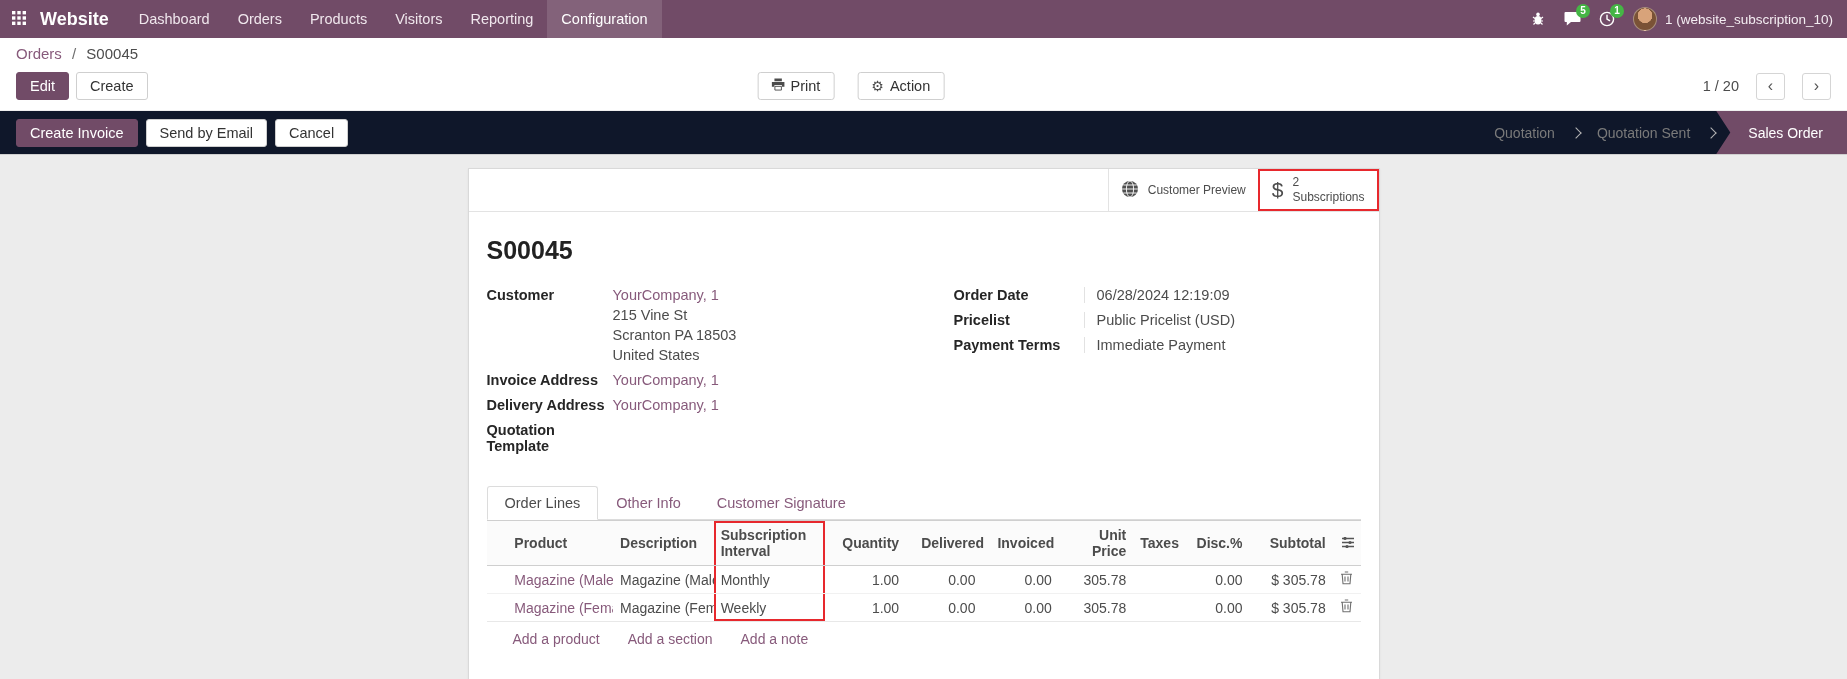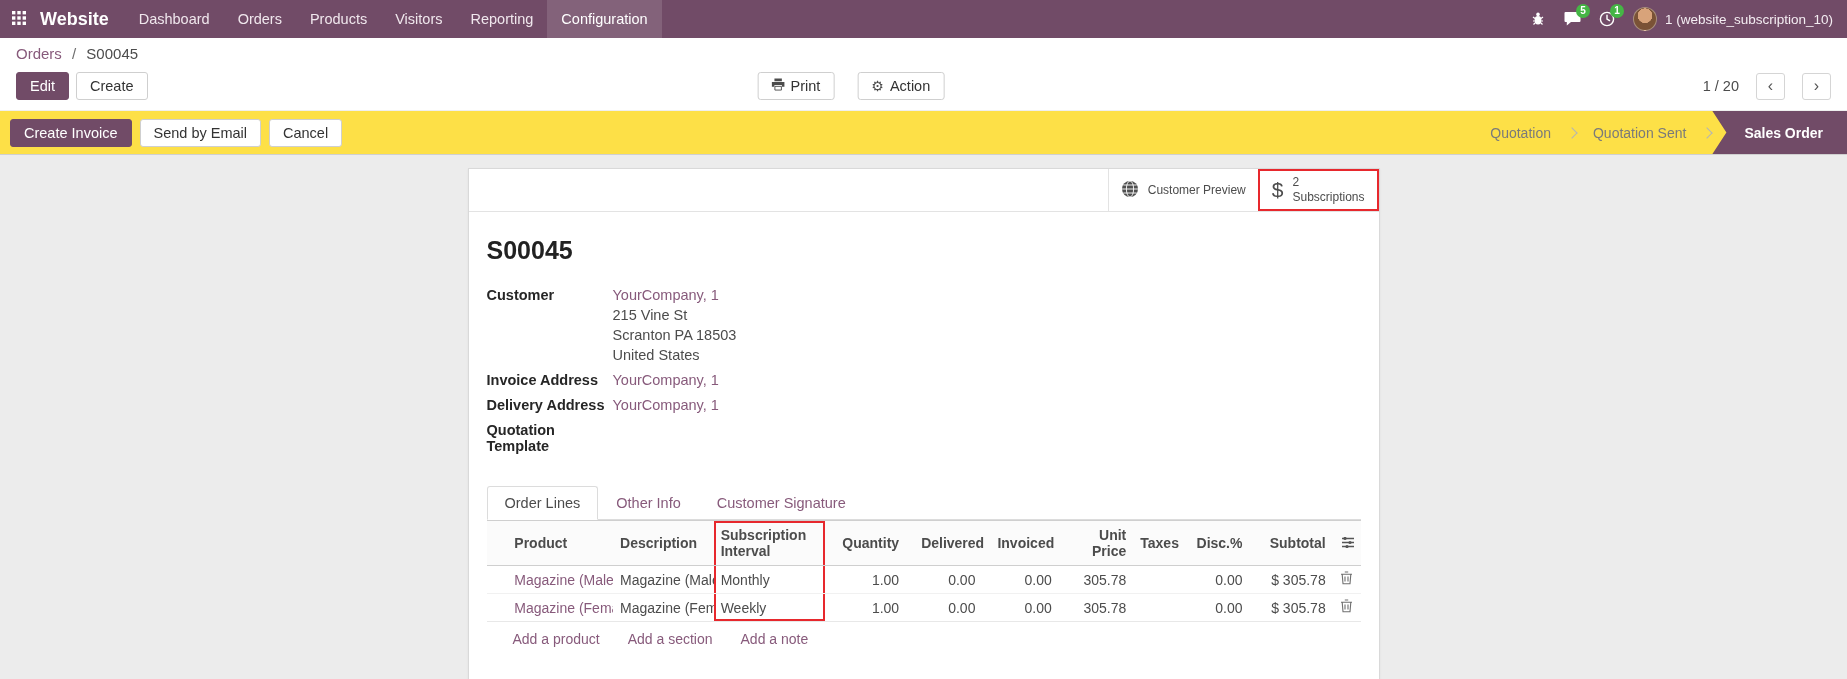--- a/index.html
+++ b/index.html
@@ -52,33 +52,33 @@
   .btn {
     font-family:inherit; font-size:14.5px; padding:5px 13px; border-radius:3px;
     border:1px solid #cfcfcf; background:#fff; color:#333; cursor:pointer;
     display:inline-flex; align-items:center; gap:6px;
   }
   .btn.primary { background:#714B67; border-color:#714B67; color:#fff; }
   .gear-glyph { font-size:14px; color:#4c4c4c; }
 
   
   .statusbar {
-    background:#fde047; border-top:1px solid #efefef; border-bottom:1px solid #cfcfcf;
-    display:flex; justify-content:space-between; align-items:stretch; height:45px; padding-left:10px;
+    background:#0f172a; border-top:1px solid #efefef; border-bottom:1px solid #cfcfcf;
+    display:flex; justify-content:space-between; align-items:stretch; height:45px; padding-left:16px;
   }
   .sb-left { display:flex; gap:8px; align-items:center; }
   .sb-states { display:flex; align-items:stretch; }
   .state { display:flex; align-items:center; padding:0 16px; color:#7a7a7a; font-size:14px; cursor:pointer; }
   .chev {
     align-self:center; width:8px; height:8px;
     border-top:1px solid #b5b5b5; border-right:1px solid #b5b5b5;
     transform:rotate(45deg); margin:0 1px;
   }
   .state.active {
-    background:#714B67; color:#fff; font-weight:700;
+    background:#714B67; color:#fff; font-weight:400;
     clip-path:polygon(0 0,100% 0,100% 100%,0 100%,14px 50%);
     padding:0 24px 0 32px;
   }
 
   
   .sheet {
     width:912px; margin:13px auto 0; background:#fff;
     border:1px solid #d9d9d9; box-shadow:0 1px 2px rgba(0,0,0,.06);
     min-height:515px;
   }
@@ -282,20 +282,28 @@
           <a>YourCompany, 1</a>
         </div>
         <div class="flabel">Delivery Address</div>
         <div class="fvalue">
           <a>YourCompany, 1</a>
         </div>
         <div class="flabel">Quotation Template</div>
         <div class="fvalue"></div>
       </div>
 
+      <div class="fgroup right">
+        <div class="flabel">Order Date</div>
+        <div class="fvalue">06/28/2024 12:19:09</div>
+        <div class="flabel">Pricelist</div>
+        <div class="fvalue">Public Pricelist (USD)</div>
+        <div class="flabel">Payment Terms</div>
+        <div class="fvalue">Immediate Payment</div>
+      </div>
     </div>
 
     <div class="tabs">
       <a class="tab active">Order Lines</a>
       <a class="tab">Other Info</a>
       <a class="tab">Customer Signature</a>
     </div>
 
     <table class="olines">
       <colgroup>

